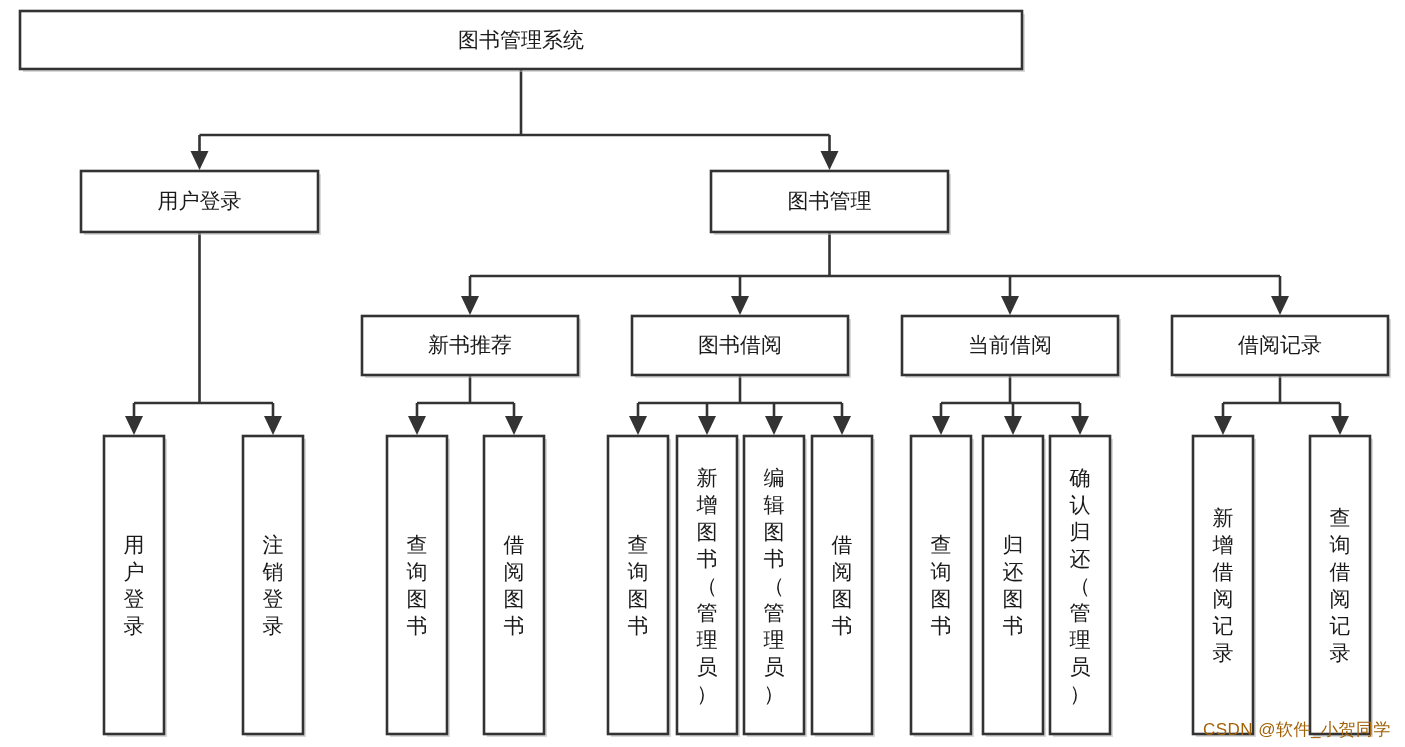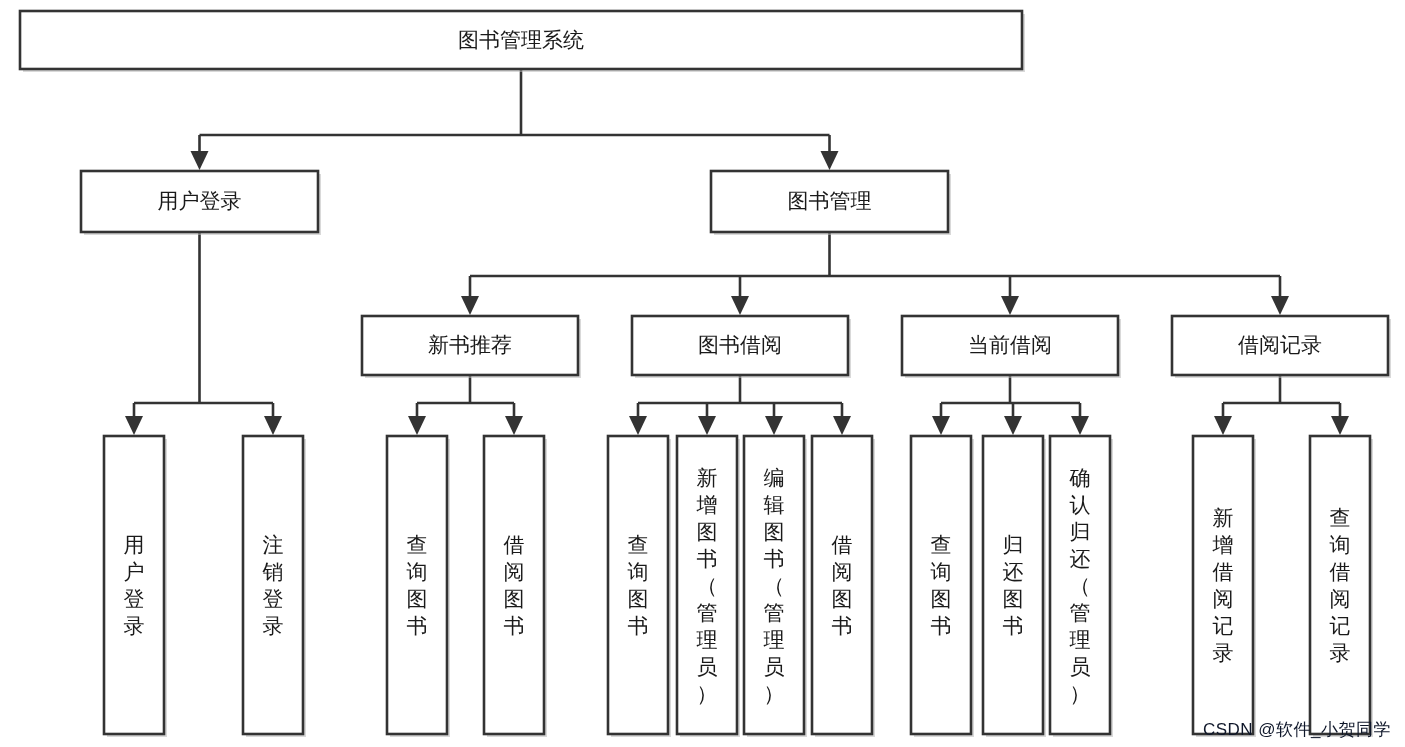--- a/index.html
+++ b/index.html
@@ -55,21 +55,21 @@
   .leaf-label {
     fill: #1a1a1a;
     font-family: "Liberation Sans", "DejaVu Sans", sans-serif;
     font-size: 21px;
     text-anchor: middle;
   }
   .watermark {
     position: absolute;
     right: 14px;
     bottom: 6px;
-    color: #0f172a;
+    color: #a16207;
     font-size: 17px;
     font-family: "Liberation Sans", "DejaVu Sans", sans-serif;
     letter-spacing: 0.5px;
     white-space: nowrap;
     pointer-events: none;
   }
 </style>
 </head>
 <body>
 

